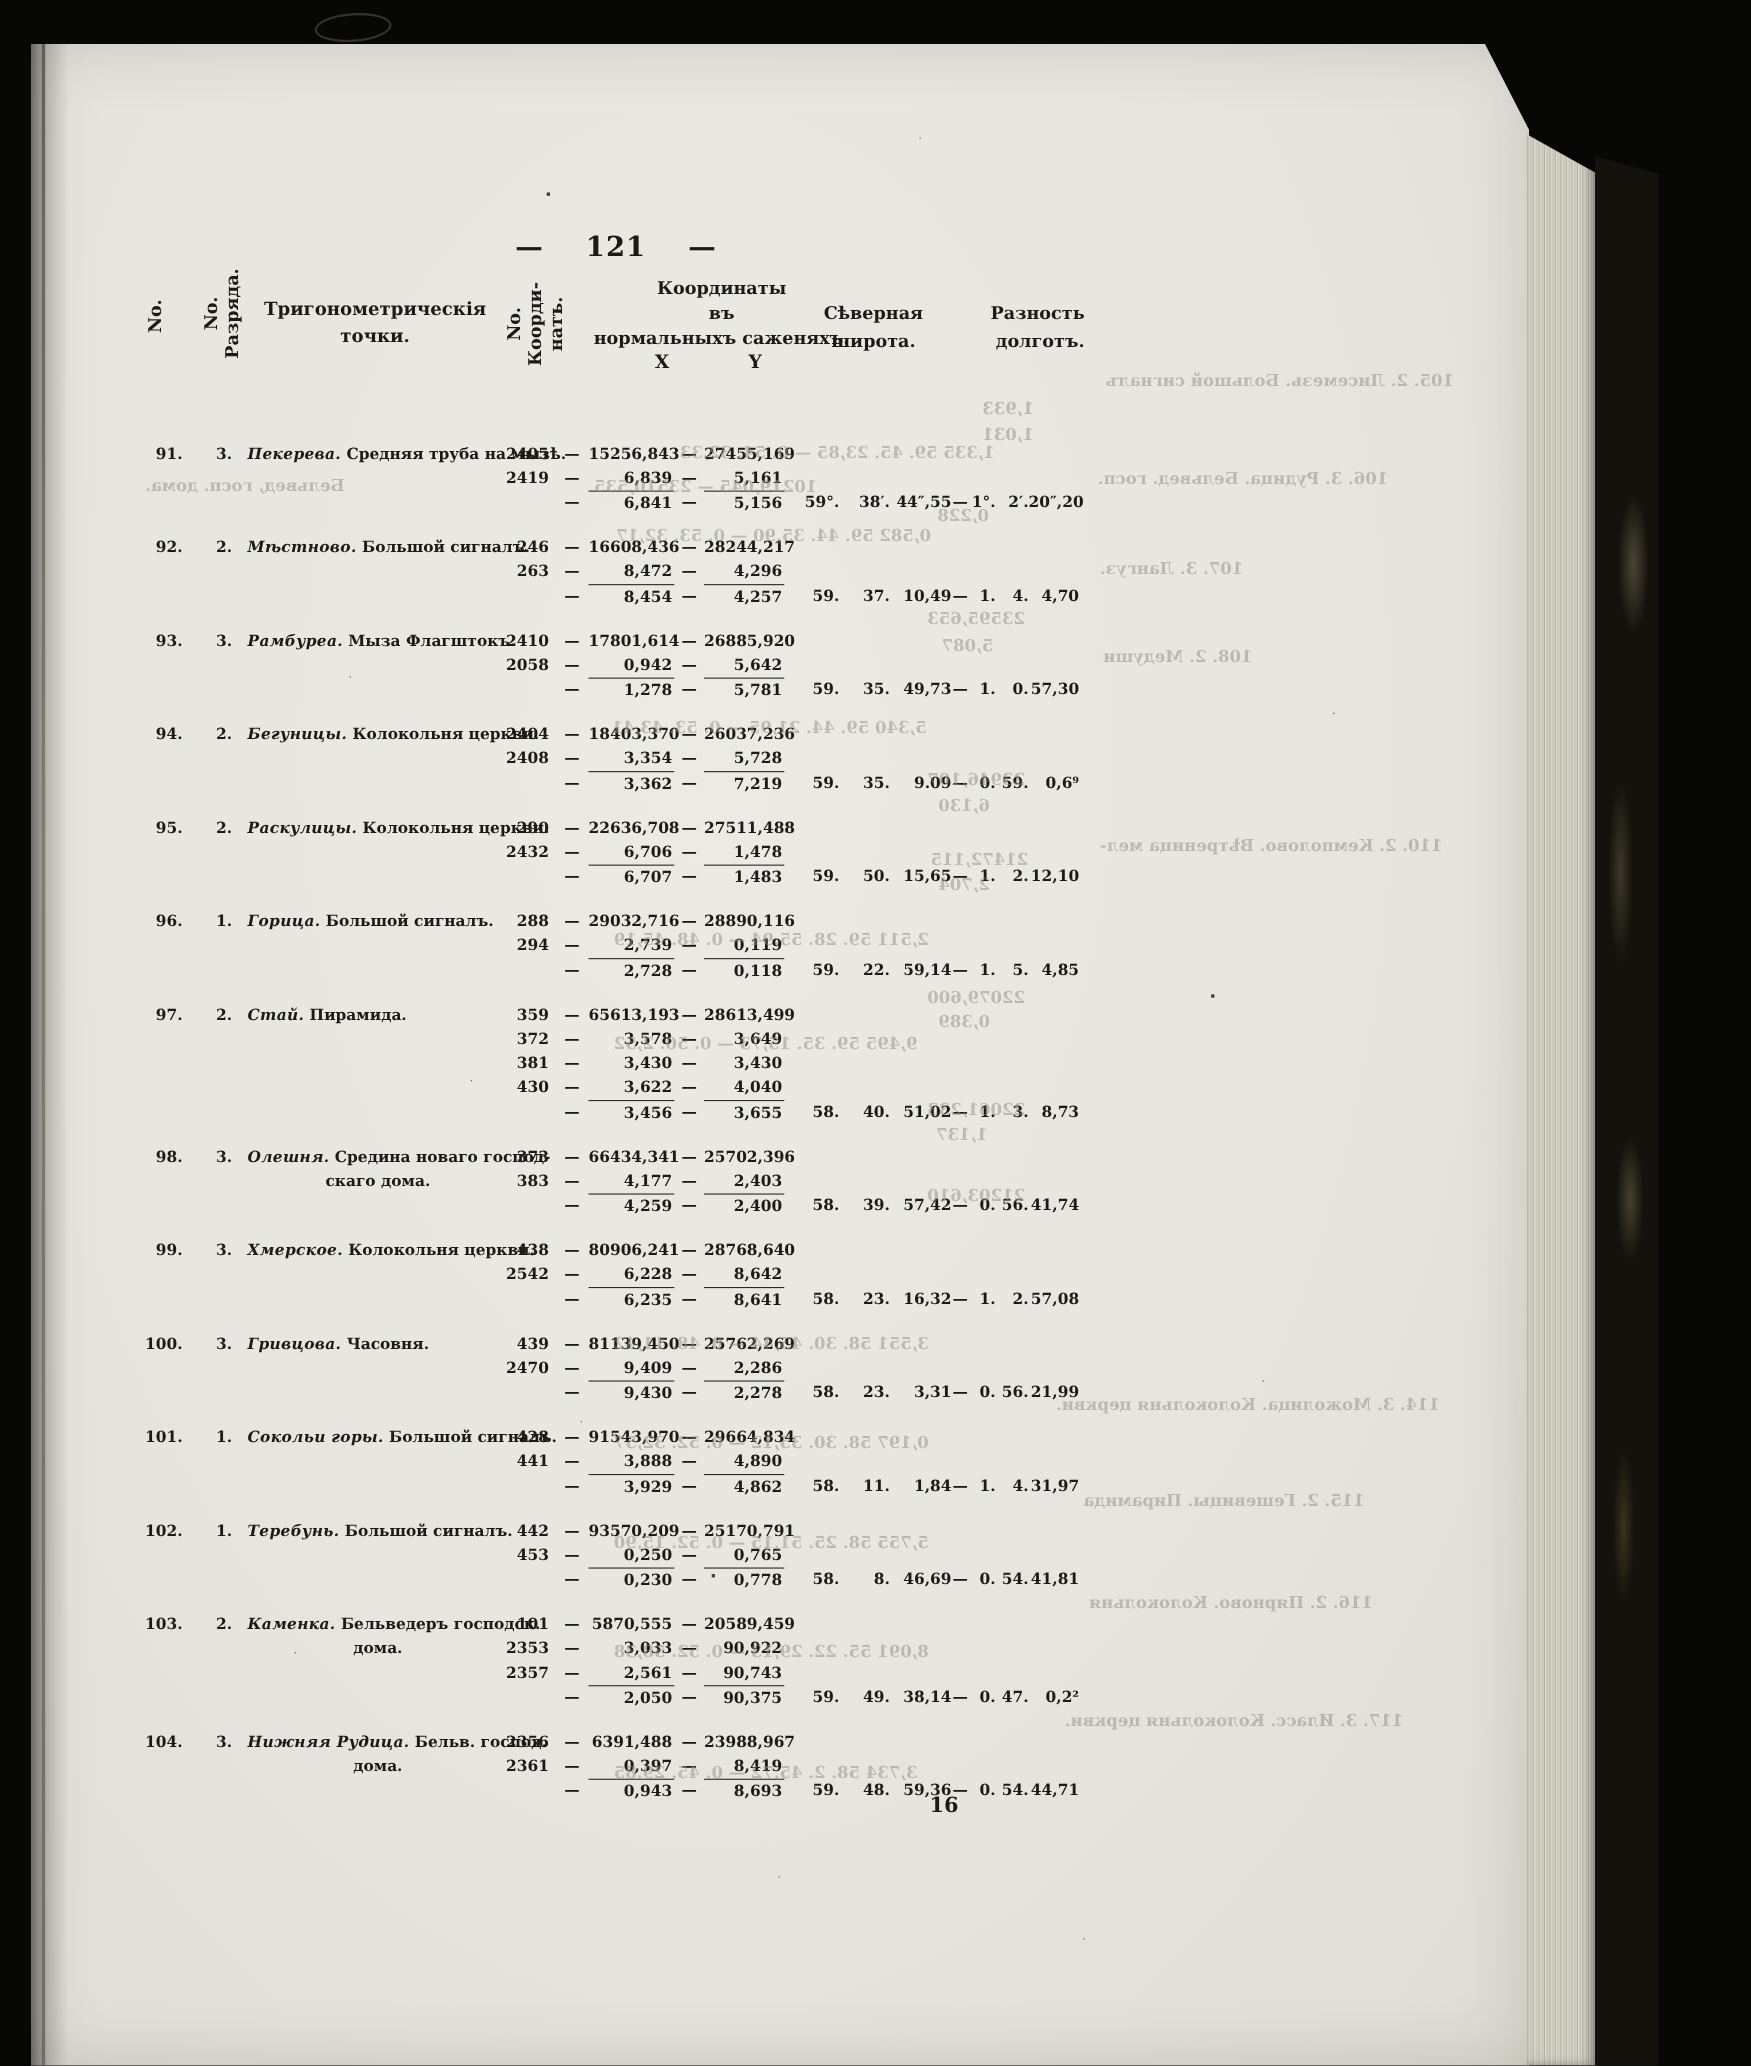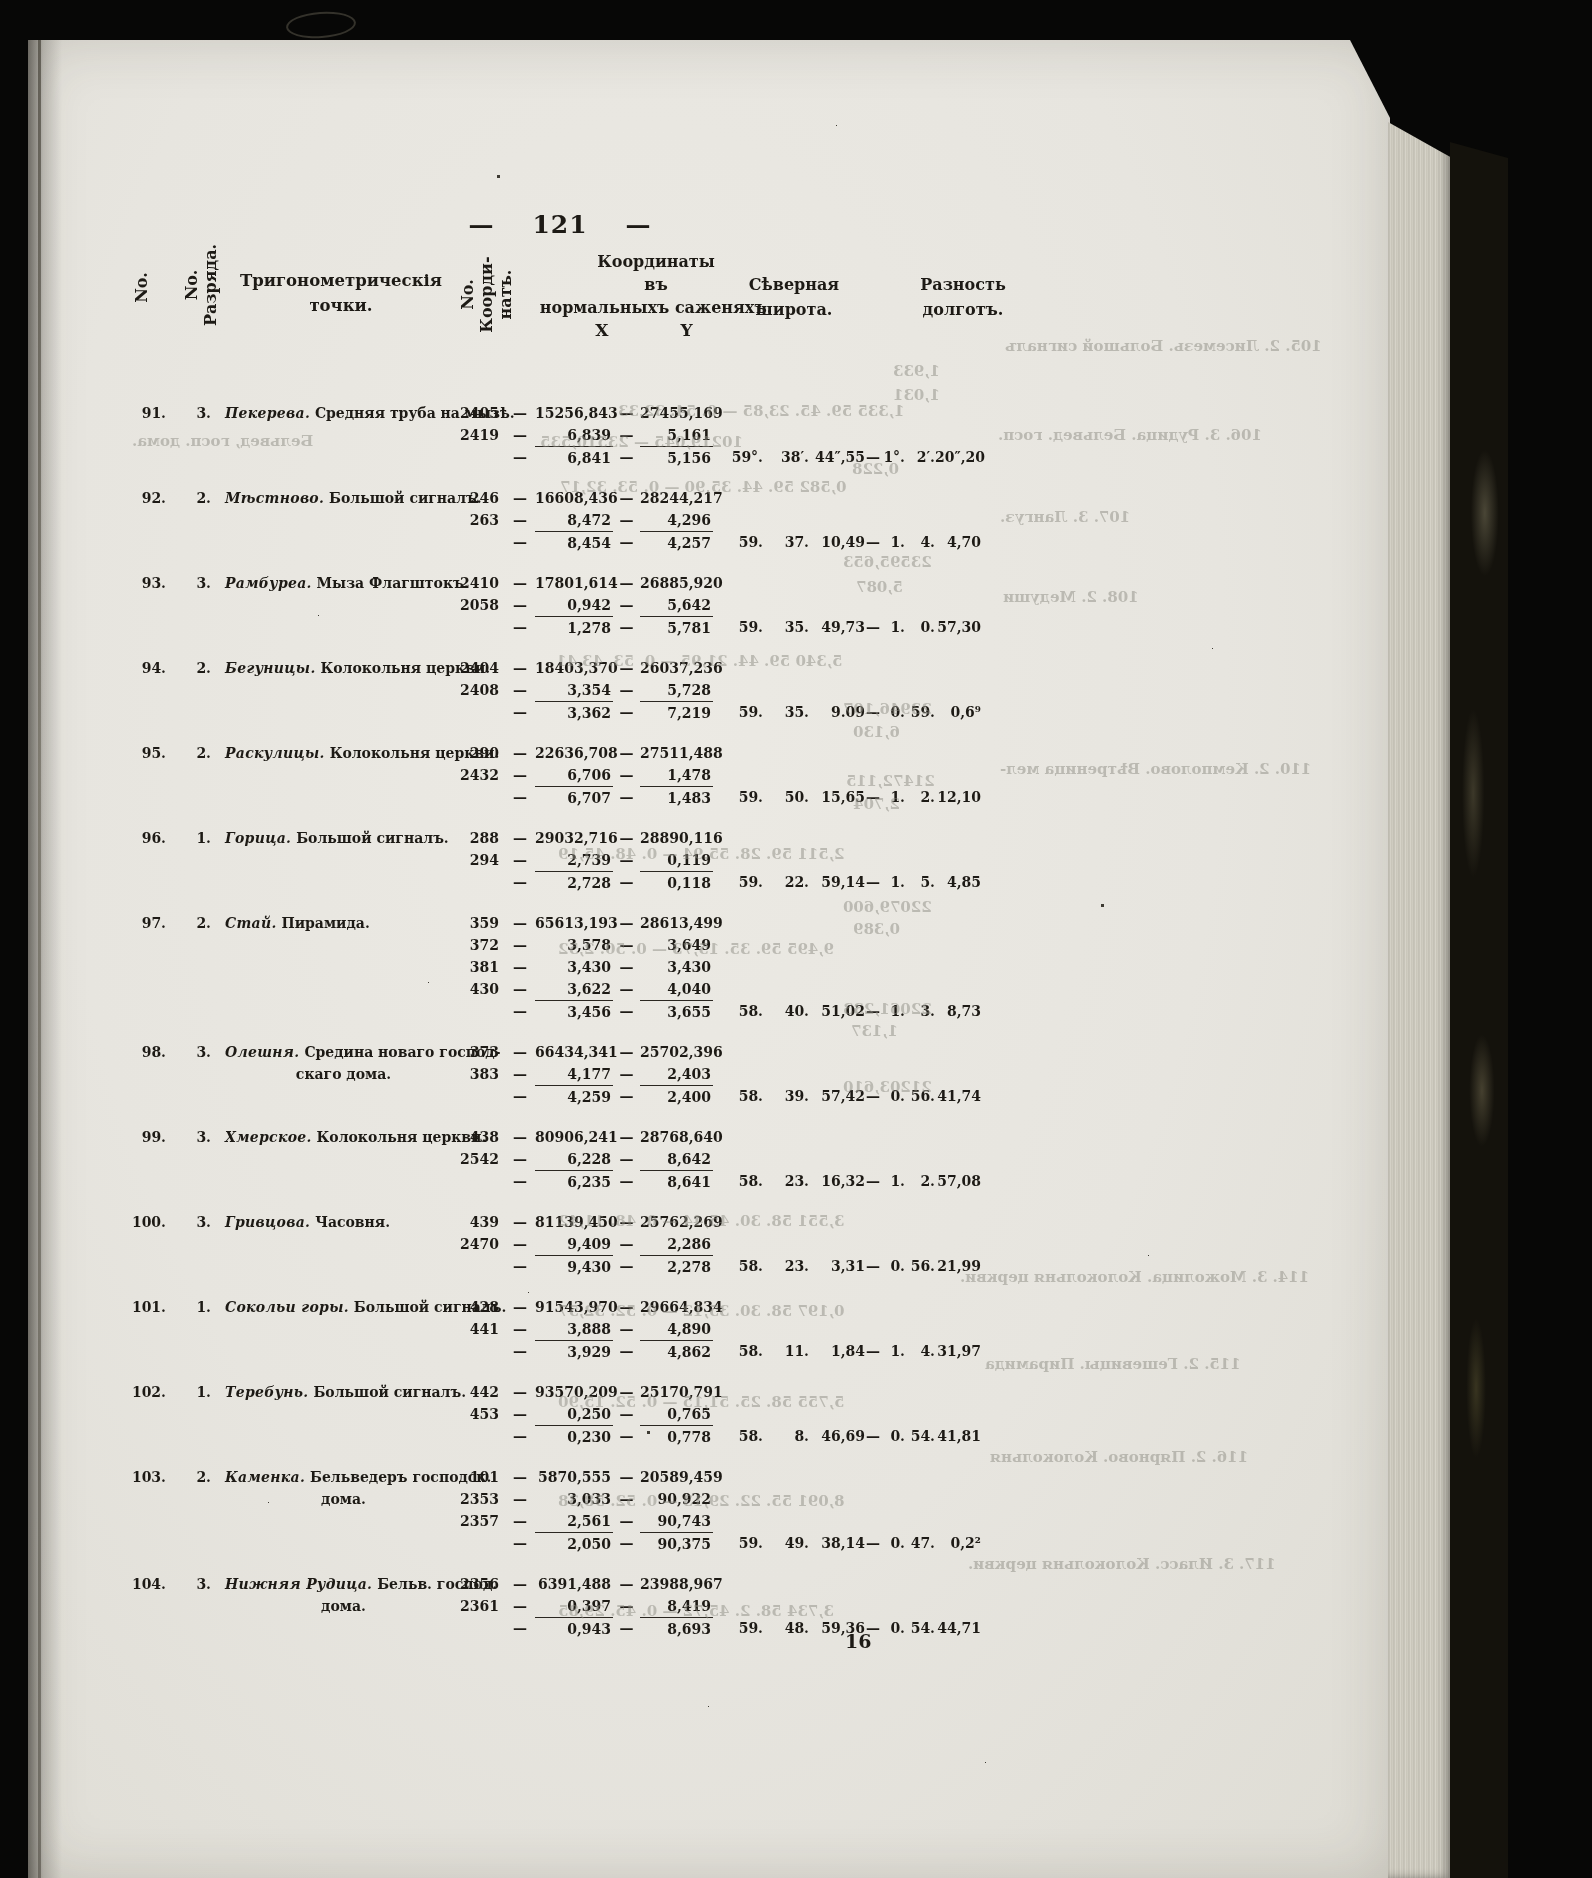--- a/index.html
+++ b/index.html
@@ -58,21 +58,21 @@
   
   .hdr{position:absolute;color:#1d1a15;font-weight:bold;font-size:16px;}
   .rot{transform:rotate(-90deg);}
   .h-no{left:96px;top:278px;width:90px;text-align:center;}
   .h-raz{left:146px;top:266px;width:110px;text-align:center;line-height:19px;}
   .h-points{left:220px;top:268px;width:242px;text-align:center;line-height:25px;font-size:16.5px;}
   .h-coordno{left:430px;top:266px;width:112px;text-align:center;line-height:19px;}
   .h-coords{left:526px;top:250px;width:260px;text-align:center;line-height:23px;}
   .h-xy{display:flex;justify-content:center;gap:72px;transform:translateX(-12px);font-size:17px;}
   .h-lat{left:722px;top:272px;width:144px;text-align:center;line-height:25px;}
-  .h-lon{left:892px;top:272px;width:142px;text-align:center;line-height:25px;}
+  .h-lon{left:844px;top:272px;width:142px;text-align:right;line-height:25px;}
   
   #rows{position:absolute;left:110px;top:402px;width:920px;color:#1d1a15;}
   .row{position:relative;margin-bottom:18px;font-size:14px;font-weight:bold;}
   .rowhead{position:absolute;left:0;top:0;width:352px;display:grid;
     grid-template-columns:58px 47px 247px;line-height:22px;}
   .c-no{text-align:right;padding-right:2px;}
   .c-cls{text-align:right;padding-right:4px;}
   .c-name{padding-left:10px;white-space:nowrap;}
   .name-i{font-style:italic;letter-spacing:.3px;text-align:right;}
   .name-l2{text-align:center;white-space:nowrap;}

